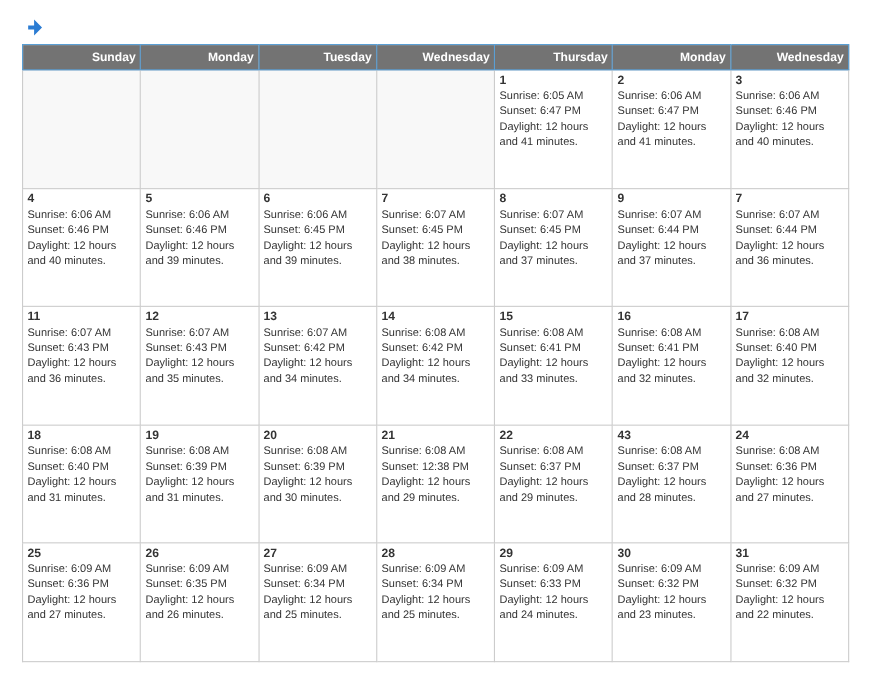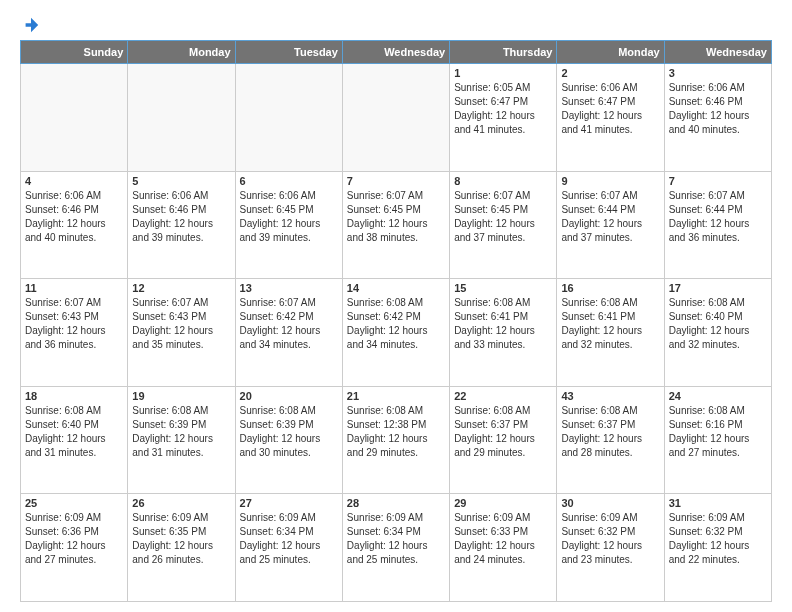--- a/index.html
+++ b/index.html
@@ -301,21 +301,21 @@
           <td>
             <span class="day-number">43</span>
             <div class="day-info">Sunrise: 6:08 AM
 Sunset: 6:37 PM
 Daylight: 12 hours
 and 28 minutes.</div>
           </td>
           <td>
             <span class="day-number">24</span>
             <div class="day-info">Sunrise: 6:08 AM
-Sunset: 6:16 PM
+Sunset: 6:36 PM
 Daylight: 12 hours
 and 27 minutes.</div>
           </td>
         </tr>
         <tr>
           <td>
             <span class="day-number">25</span>
             <div class="day-info">Sunrise: 6:09 AM
 Sunset: 6:36 PM
 Daylight: 12 hours

